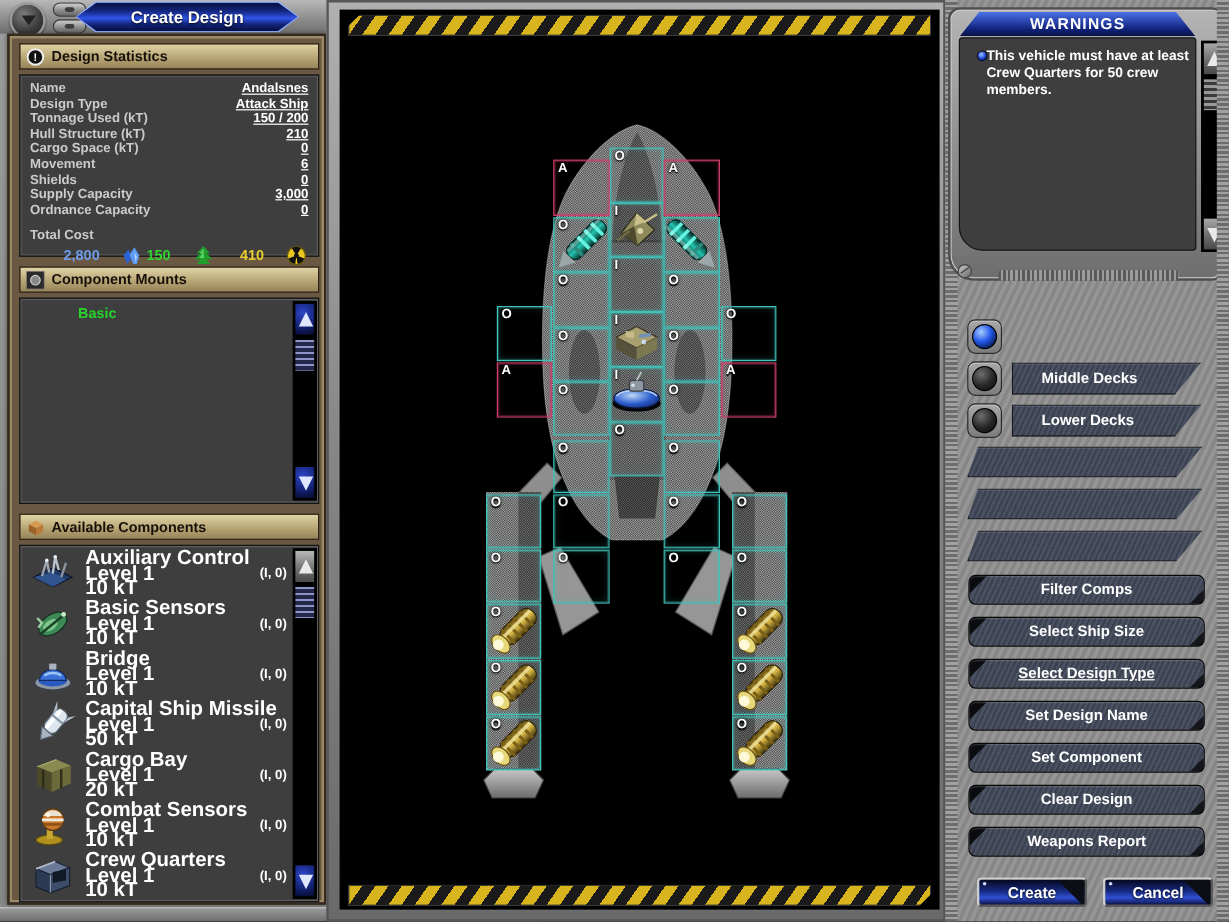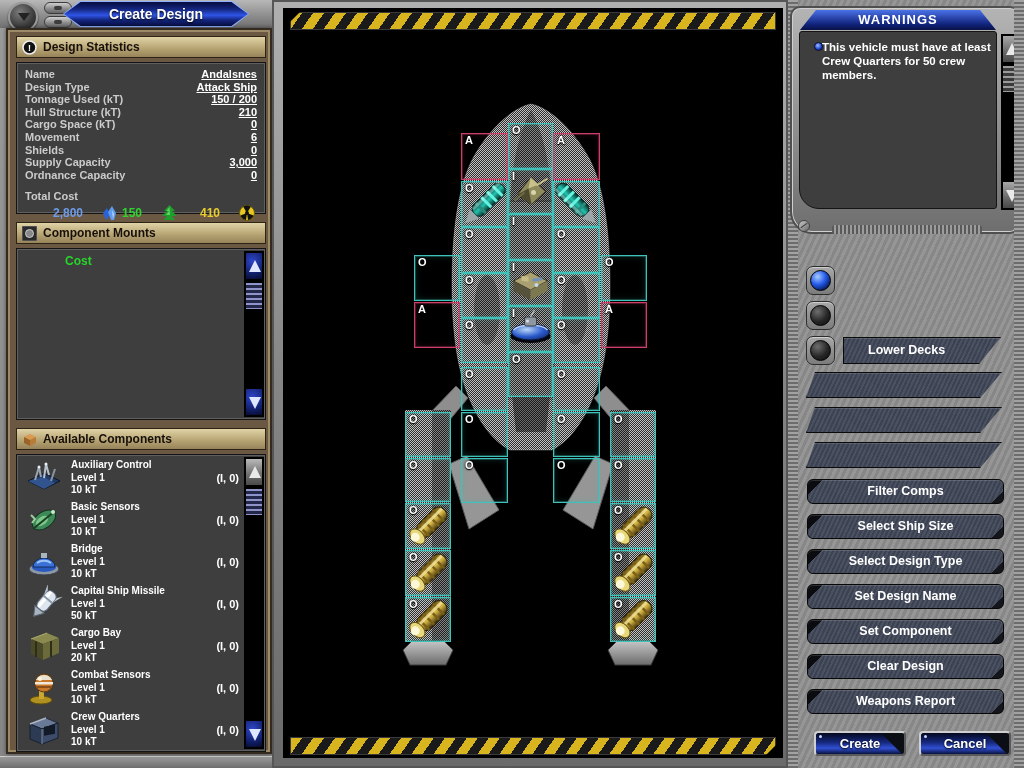--- a/index.html
+++ b/index.html
@@ -53,21 +53,21 @@
   .cost.minerals span { color:#6f9ce8; } .cost.organics span { color:#2fd42f; }
   .cost.rads span { color:#e8cc30; }
 
   .hdr.mounts-h { top:192px; } .box.mounts-b { top:218px; height:172px; }
   .none-txt { position:absolute; left:48px; top:5px; color:#28d42a; font-size:12px; font-weight:bold; }
   .hdr.comp-h { top:398px; } .box.comp-b { top:424px; height:298px; overflow:hidden; }
 
   .clist { position:absolute; left:2px; top:2px; width:224px; }
   .citem { position:relative; height:42px; }
   .cico { position:absolute; left:6px; top:2px; width:38px; height:38px; }
-  .ctext { position:absolute; left:52px; top:2px; color:#fff; font-weight:bold; font-size:10px;
+  .ctext { position:absolute; left:52px; top:2px; color:#fff; font-weight:bold; font-size:17px;
     line-height:12.6px; white-space:nowrap; }
   .cstat { position:absolute; right:4px; top:15px; color:#fff; font-weight:bold; font-size:11px; }
 
   
   .sbar { position:absolute; width:20px; background:#000; border:1px solid #000; }
   .sb-btn { position:absolute; left:0; width:18px; height:28px; border:1px solid #000; }
   .sb-btn.blue { background:radial-gradient(circle at 40% 30%,#2e46c8,#101d66 65%,#060a28); }
   .sb-btn.silver { background:linear-gradient(180deg,#b9b9b9,#6e6e6e 60%,#4a4a4a); }
   .sb-btn.steel { background:linear-gradient(180deg,#a8a8a8,#6a6a6a 60%,#484848); }
   .arr { position:absolute; left:3px; width:0; height:0; border-left:6px solid transparent;
@@ -278,21 +278,21 @@
     <div class="hdr mounts-h">
       <span class="hico">
         <svg width="15" height="15">
             <rect width="15" height="15" fill="#2a2a2a" stroke="#777"></rect>
         <circle cx="7.5" cy="7.5" r="4" fill="#888" stroke="#ccc"></circle>
           </svg>
       </span>
       <span>Component Mounts</span>
     </div>
     <div class="box mounts-b">
-      <div class="none-txt">Cost</div>
+      <div class="none-txt">Basic</div>
       <div class="sbar" style="left:227px; top:2px; height:166px;">
         <div class="sb-btn blue" style="top:0;">
             <span class="arr up"></span>
           </div>
         <div class="sb-thumb" style="top:30px;"></div>
         <div class="sb-btn blue" style="top:136px;">
             <span class="arr down"></span>
           </div>
       </div>
     </div>
@@ -730,40 +730,41 @@
         <div class="deckrow" style="top: 266px;">
           <div class="radio">
             <div class="ball on"></div>
           </div>
         </div>
 
         <div class="deckrow" style="top: 301px;">
           <div class="radio">
             <div class="ball"></div>
           </div>
+          <div class="deckbtn">Middle Decks</div>
         </div>
 
         <div class="deckrow" style="top: 336px;">
           <div class="radio">
             <div class="ball"></div>
           </div>
           <div class="deckbtn">Lower Decks</div>
         </div>
       </div>
     <div class="blankbtn" style="top:372px;"></div>
     <div class="blankbtn" style="top:407px;"></div>
     <div class="blankbtn" style="top:442px;"></div>
 
     <div id="action-btns">
 
         <div class="actbtn" style="top: 479px;">Filter Comps</div>
 
         <div class="actbtn" style="top: 514px;">Select Ship Size</div>
 
-        <div class="actbtn" style="top: 549px;">Select Design Type</div>
+        <div class="actbtn" style="top: 549px; text-decoration: underline;">Select Design Type</div>
 
         <div class="actbtn" style="top: 584px;">Set Design Name</div>
 
         <div class="actbtn" style="top: 619px;">Set Component</div>
 
         <div class="actbtn" style="top: 654px;">Clear Design</div>
 
         <div class="actbtn" style="top: 689px;">Weapons Report</div>
       </div>
 

